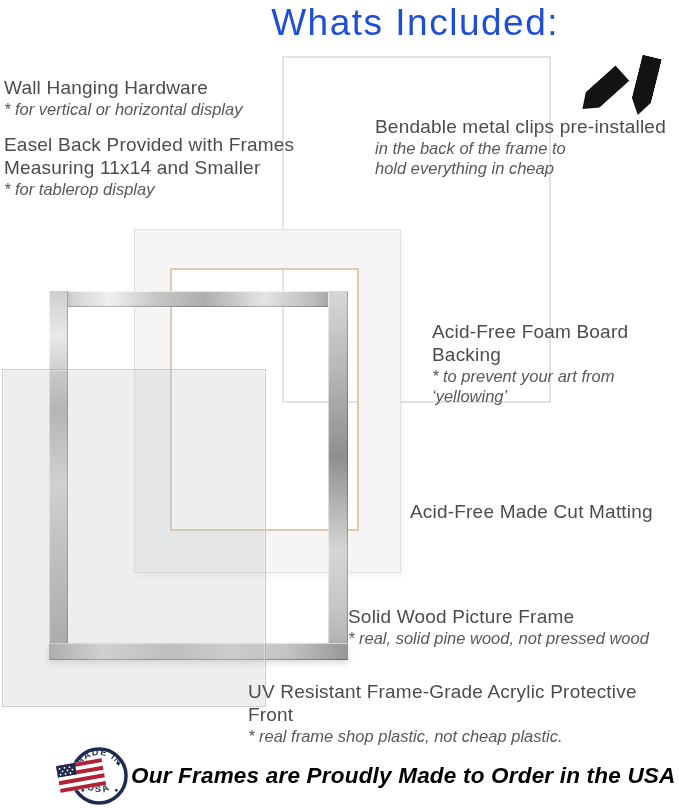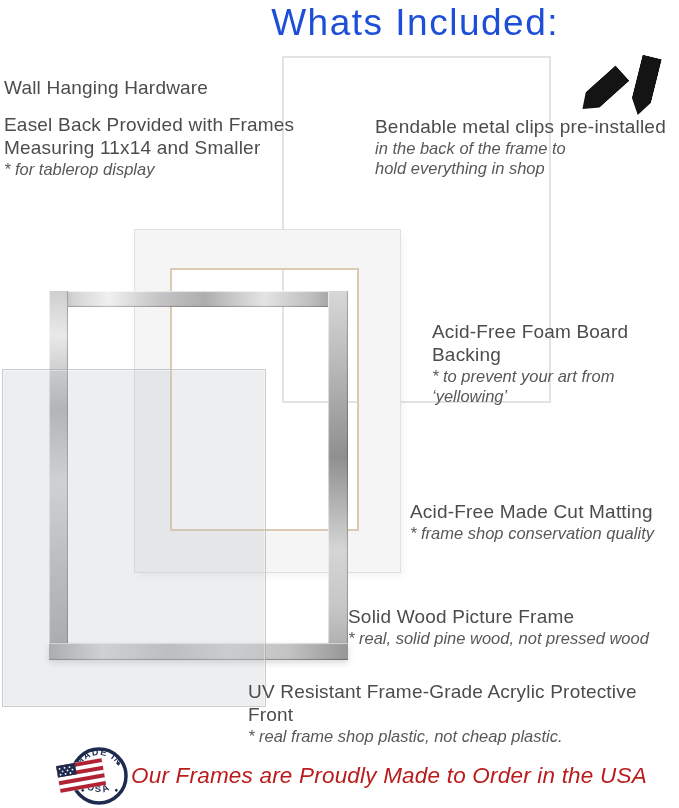--- a/index.html
+++ b/index.html
@@ -63,21 +63,21 @@
   }
   
   .foam-label    { left:432px; top:320px; width:258px; }
   .mat-label     { left:410px; top:500px; width:268px; }
   .frame-label   { left:348px; top:605px; width:320px; }
   .acrylic-label { left:248px; top:680px; width:430px; }
   
   .badge { position:absolute; left:52px; top:745px; width:78px; height:62px; z-index:10; }
   .footer-text {
     position:absolute; left:131px; top:763px; z-index:10;
-    font-size:22.5px; font-weight:normal; font-style:italic; color:#b91c1c;
+    font-size:22.5px; font-weight:bold; font-style:italic; color:#000000;
     letter-spacing:0.2px; white-space:nowrap;
   }
 </style>
 </head>
 <body>
 
 <div class="title">Whats Included:</div>
 
 <div class="foam-board"></div>
 
@@ -89,45 +89,45 @@
   <div class="bar bar-top"></div>
   <div class="bar bar-left"></div>
   <div class="bar bar-right"></div>
   <div class="bar bar-bottom"></div>
 </div>
 
 <div class="acrylic-sheet"></div>
 
 <div class="txt-block left-block">
   <div class="label">Wall Hanging Hardware</div>
+  <div class="note">* for vertical or horizontal display</div>
   <div class="group2">
     <div class="label">Easel Back Provided with Frames</div>
     <div class="label">Measuring 11x14 and Smaller</div>
     <div class="note">* for tablerop display</div>
   </div>
 </div>
 
 <div class="clips-icons">
   <div class="clip clip-a"></div>
   <div class="clip clip-b"></div>
 </div>
 <div class="txt-block clips-block">
   <div class="label">Bendable metal clips pre-installed</div>
   <div class="note">in the back of the frame to</div>
-  <div class="note">hold everything in shop</div>
+  <div class="note">hold everything in cheap</div>
 </div>
 
 <div class="txt-block foam-label">
   <div class="label">Acid-Free Foam Board Backing</div>
   <div class="note">* to prevent your art from ‘yellowing’</div>
 </div>
 
 <div class="txt-block mat-label">
   <div class="label">Acid-Free Made Cut Matting</div>
-  <div class="note">* frame shop conservation quality</div>
 </div>
 
 <div class="txt-block frame-label">
   <div class="label">Solid Wood Picture Frame</div>
   <div class="note">* real, solid pine wood, not pressed wood</div>
 </div>
 
 <div class="txt-block acrylic-label">
   <div class="label">UV Resistant Frame-Grade Acrylic Protective Front</div>
   <div class="note">* real frame shop plastic, not cheap plastic.</div>

